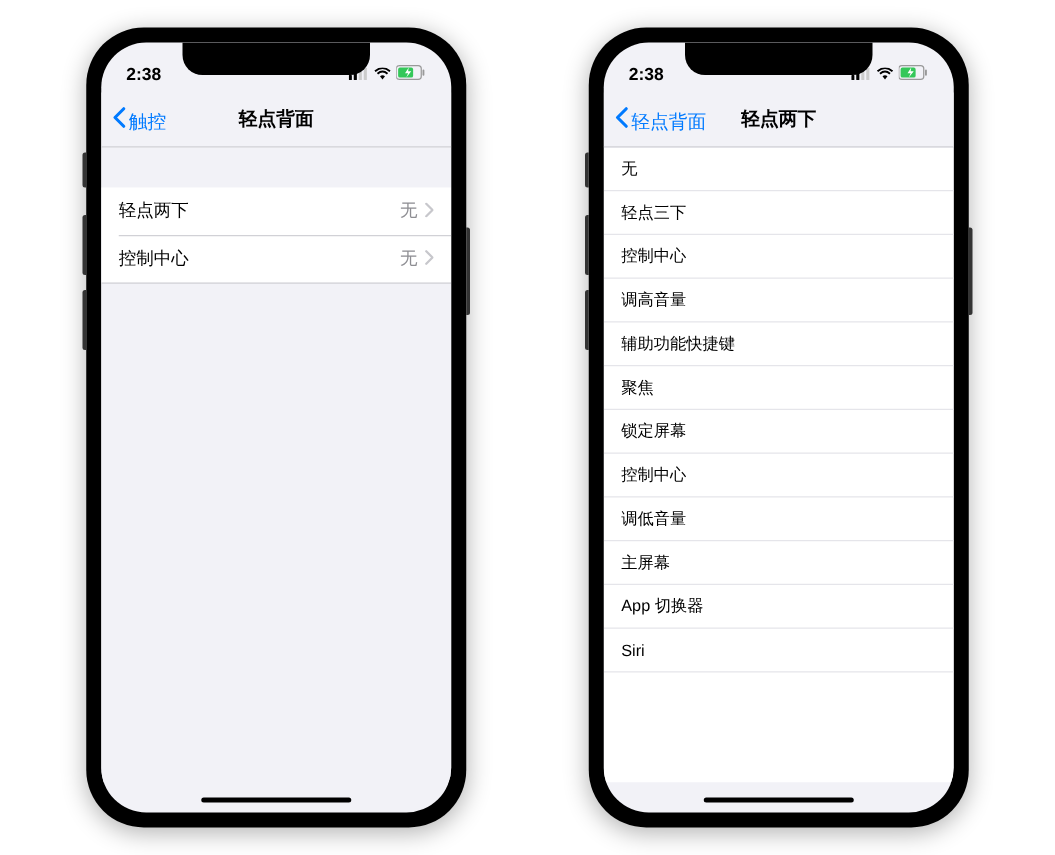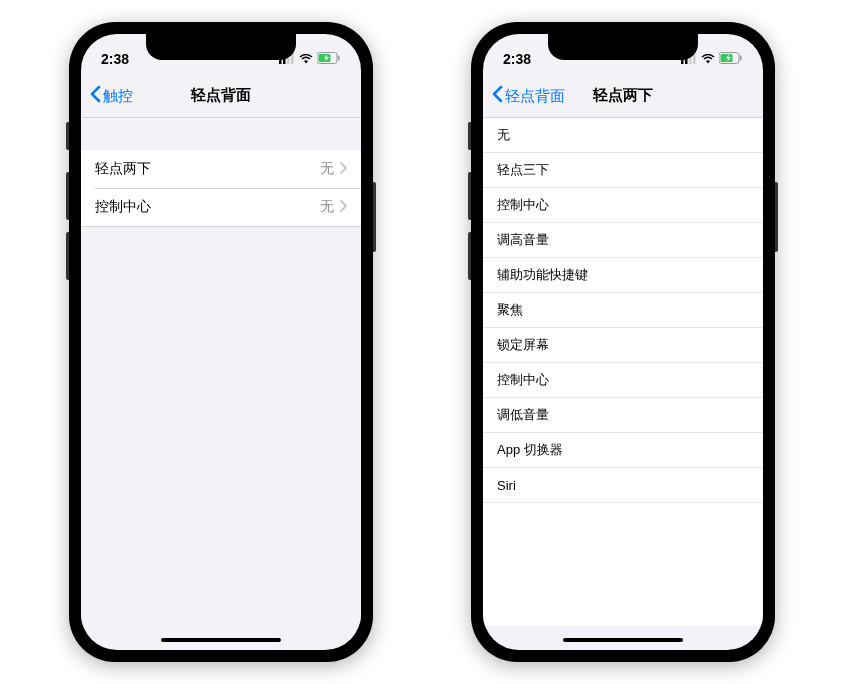--- a/index.html
+++ b/index.html
@@ -329,20 +329,23 @@
           <div class="option-row">
             <span>锁定屏幕</span>
           </div>
           <div class="option-row">
             <span>控制中心</span>
           </div>
           <div class="option-row">
             <span>调低音量</span>
           </div>
           <div class="option-row">
+            <span>主屏幕</span>
+          </div>
+          <div class="option-row">
             <span>App 切换器</span>
           </div>
           <div class="option-row">
             <span>Siri</span>
           </div>
         </div>
     </div>
     <div class="home-indicator"></div>
   </div>
 </div>

